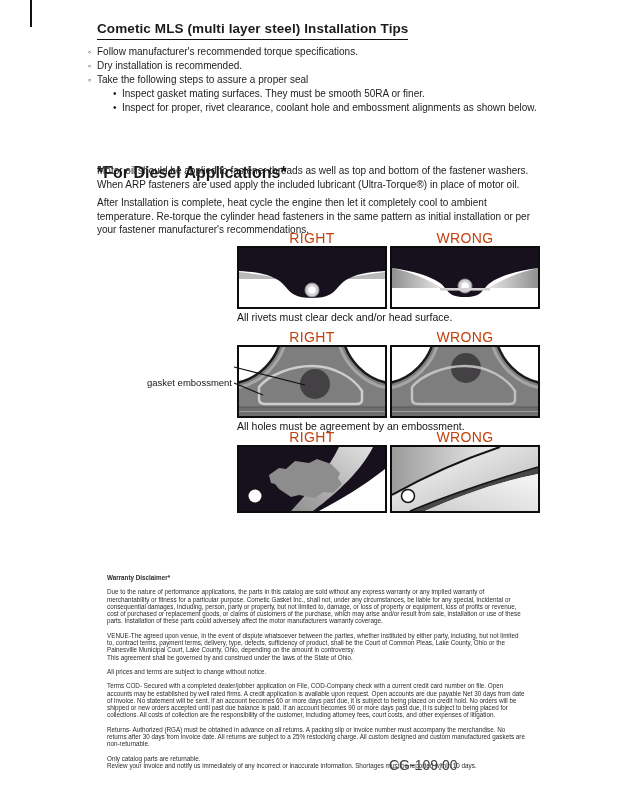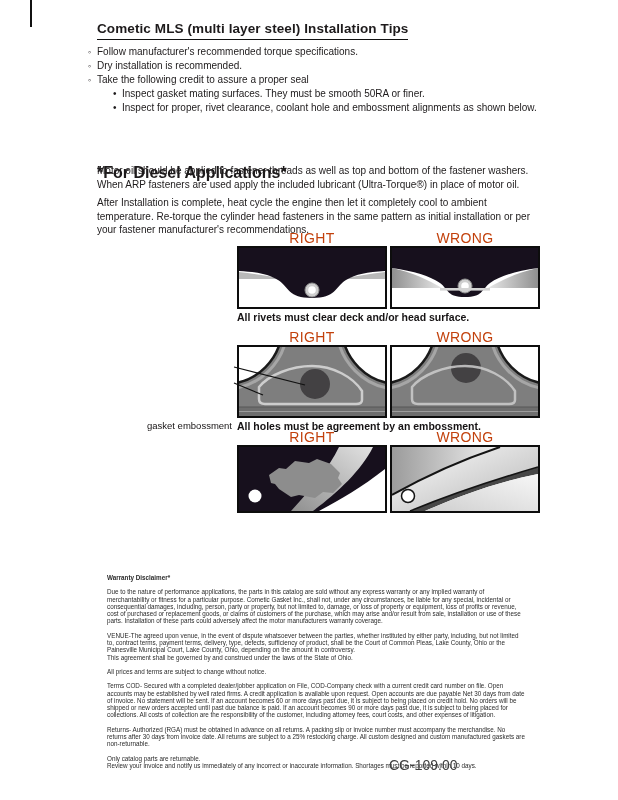--- a/index.html
+++ b/index.html
@@ -16,21 +16,21 @@
   .b-row{display:flex;}
   .b-marker{width:9px;flex:0 0 9px;font-size:9px;}
   .b-row.l2{margin-left:25px;}
   .b-row.l2 .b-marker{font-size:10px;}
   .diesel-heading{position:absolute;left:97px;top:116px;font-size:16px;font-weight:bold;margin-top:48px;}
   .para{position:absolute;left:97px;width:447px;font-size:10px;line-height:13.5px;margin-top:28px;}
   .p1{top:136px;} .p2{top:168px;} .p3{top:210px;}
   .dhead{position:absolute;width:150px;text-align:center;font-size:14px;letter-spacing:0.4px;color:#c2410c;}
   .dbox{position:absolute;width:150px;border:2px solid #0d0d0d;background:#fff;box-sizing:border-box;}
   .dbox svg{display:block;}
-  .caption{position:absolute;left:237px;font-size:10.5px;line-height:12px;white-space:pre-line;color:#161314;font-weight:bold;}
+  .caption{position:absolute;left:237px;font-size:10.5px;line-height:12px;white-space:pre-line;color:#161314;}
   .diag-label{
     position:absolute;left:90px;width:142px;text-align:right;
     font-size:9.5px;line-height:11.5px;white-space:pre-line;color:#161314;
   }
   .leader-overlay{position:absolute;left:95px;top:340px;width:230px;height:65px;z-index:5;pointer-events:none;}
   .legal{position:absolute;left:107px;top:574px;width:419px;font-size:6.3px;line-height:7.3px;color:#2b2b2b;}
   .legal .lg-heading{font-weight:bold;margin-bottom:7px;}
   .legal p{margin:0 0 7px 0;white-space:pre-line;}
   .footer-code{position:absolute;left:389px;top:757px;font-size:14px;color:#404040;}
 </style>
@@ -47,21 +47,21 @@
     <div class="b-row">
       <span class="b-marker">◦</span>
       <span>Follow manufacturer's recommended torque specifications.</span>
     </div>
     <div class="b-row">
       <span class="b-marker">◦</span>
       <span>Dry installation is recommended.</span>
     </div>
     <div class="b-row">
       <span class="b-marker">◦</span>
-      <span>Take the following credit to assure a proper seal</span>
+      <span>Take the following steps to assure a proper seal</span>
     </div>
     <div class="b-row l2">
       <span class="b-marker">•</span>
       <span>Inspect gasket mating surfaces.  They must be smooth 50RA or finer.</span>
     </div>
     <div class="b-row l2">
       <span class="b-marker">•</span>
       <span>Inspect for proper, rivet clearance, coolant hole and embossment alignments as shown below.</span>
     </div>
   </div>
@@ -104,21 +104,21 @@
       <circle cx="73" cy="38" r="3.8" fill="#ffffff"></circle>
       <rect x="48" y="40" width="50" height="2.6" fill="#d4d4d4"></rect>
     </svg>
   </div>
 
   <div class="caption" style="top:311px;">All rivets must clear deck and/or head surface.</div>
 
   <div class="dhead" style="left:237px;top:329px;">RIGHT</div>
   <div class="dhead" style="left:390px;top:329px;">WRONG</div>
 
-  <div class="diag-label" style="top:377px;margin-top:43px;">gasket embossment</div>
+  <div class="diag-label" style="top:377px;">gasket embossment</div>
 
   <svg class="leader-overlay" viewBox="0 0 230 65">
     <line x1="139" y1="27" x2="210" y2="45" stroke="#111" stroke-width="1.2"></line>
     <line x1="139" y1="43" x2="168" y2="55" stroke="#111" stroke-width="1.2"></line>
   </svg>
 
   <div class="dbox" style="left:237px;top:345px;height:73px;">
     <svg width="146" height="69" viewBox="0 0 146 69">
       <rect x="0" y="0" width="146" height="69" fill="#7e7e7e"></rect>
       <circle cx="-14" cy="-20" r="62" fill="none" stroke="#a6a6a6" stroke-width="3"></circle>

